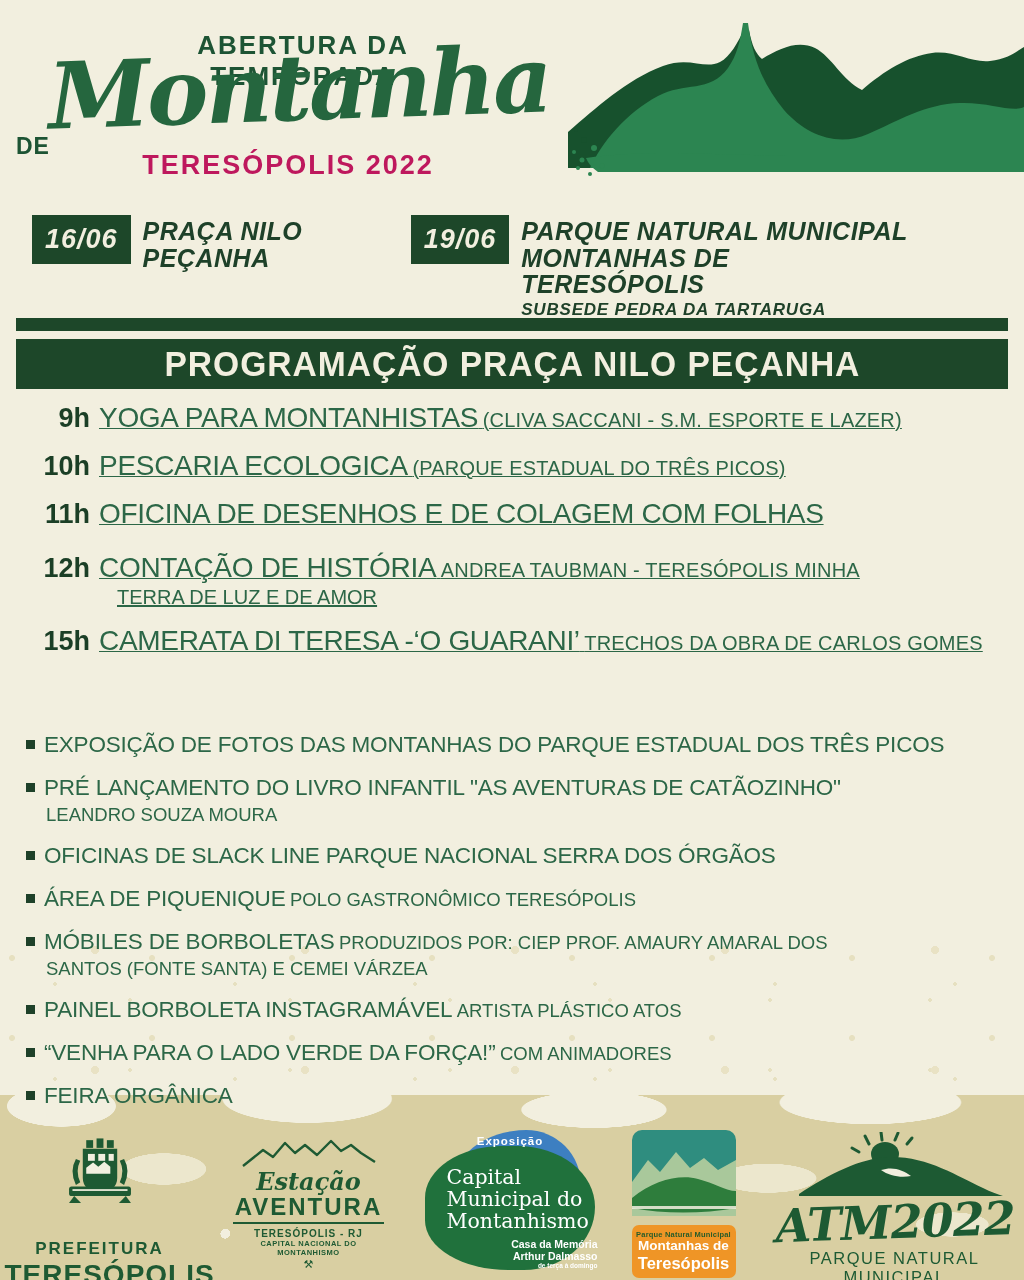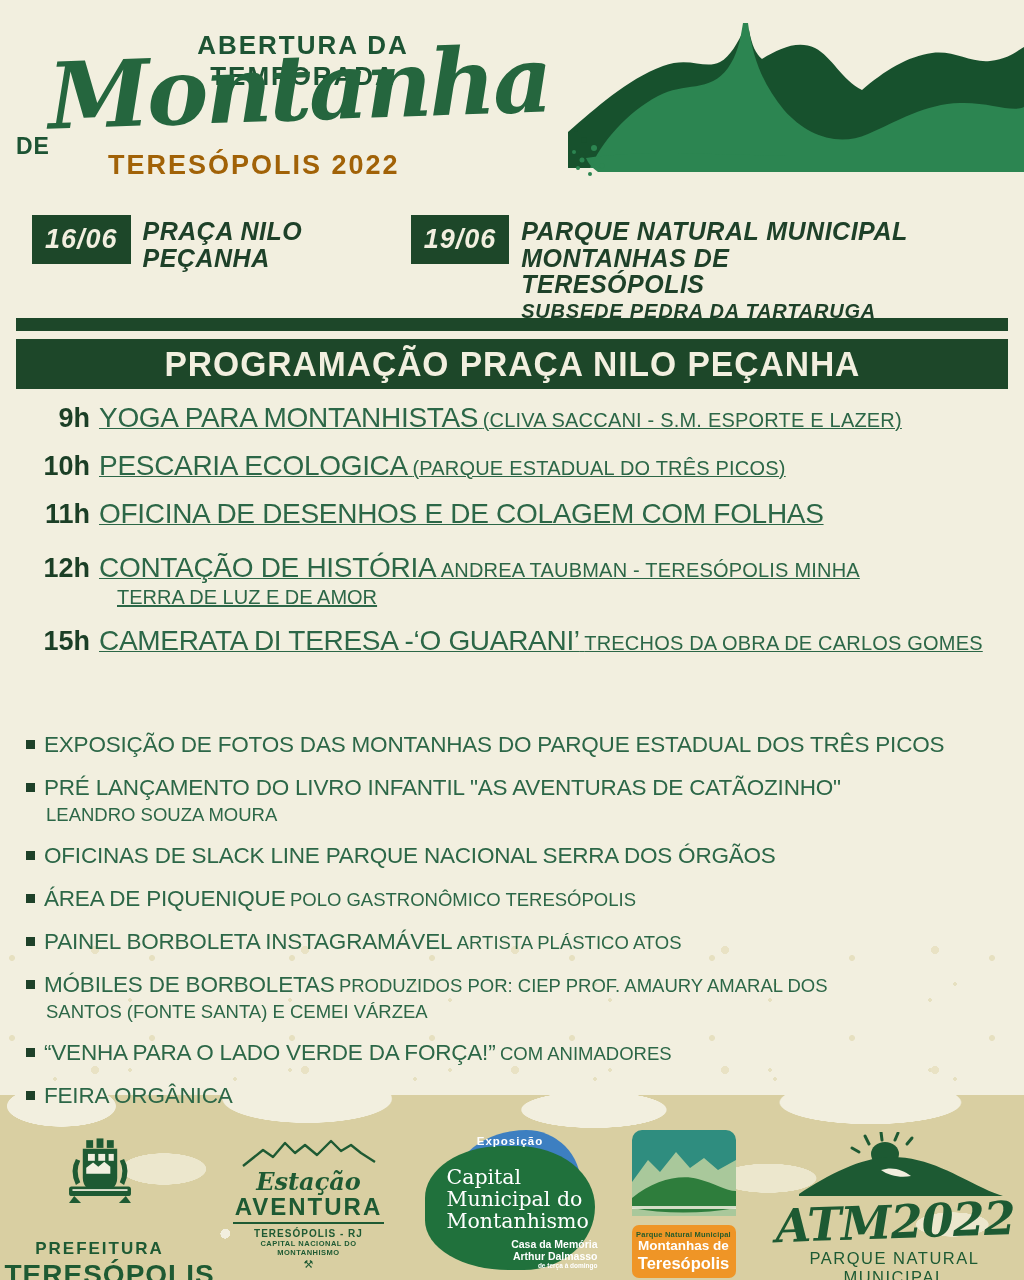--- a/index.html
+++ b/index.html
@@ -49,39 +49,39 @@
     position:absolute; left:48px; top:42px; width:500px; text-align:center;
     font-family:"DejaVu Serif", serif; font-style:italic; font-weight:bold;
     font-size:92px; letter-spacing:-3px; color:#25663e; transform:rotate(-2deg);
     line-height:1;
   }
   .de-label{
     position:absolute; left:16px; top:133px;
     font-size:23px; font-weight:bold; letter-spacing:1px; color:#1d5434;
   }
   .year-line{
-    position:absolute; left:108px; top:150px; width:360px; 
-    font-size:27px; font-weight:bold; letter-spacing:2px; color:#a16207;
+    position:absolute; left:108px; top:150px; width:360px; text-align:center;
+    font-size:27px; font-weight:bold; letter-spacing:2px; color:#be185d;
   }
   .header-mountains{ position:absolute; right:0; top:0; width:456px; height:195px; }
 
   
   .dates { left:12px; top:215px; width:904px; z-index:2; display:flex;font-style:italic; }
   .date-item{ display:flex; align-items:flex-start; }
   .date-item.first{ margin-left:20px; width:420px; }
   .date-badge{
     background:#1d4729; color:#f2efdf; font-weight:bold; font-size:27px;
     padding:9px 13px; letter-spacing:1px; flex:0 0 auto;
   }
   .date-text{ margin-left:12px; padding-top:3px; }
   .date-title{
     font-size:25px; font-weight:bold; color:#1e4129; line-height:1.06;
     letter-spacing:.5px; max-width:450px;
   }
-  .date-sub{ font-size:20px; font-weight:bold; color:#1e4129; letter-spacing:.8px; margin-top:2px; }
+  .date-sub{ font-size:17px; font-weight:bold; color:#1e4129; letter-spacing:.8px; margin-top:2px; }
 
   
   .bar-thin{ left:16px; top:318px; width:992px; height:13px; background:#1d4729; z-index:2; }
   .bar-main{
     left:16px; top:339px; width:992px; height:50px; background:#1d4729; z-index:2;
     display:flex; align-items:center; justify-content:center;
   }
   .bar-main span{
     color:#f2efdf; font-size:35px; font-weight:bold; letter-spacing:1px;
     transform:scaleX(.96);
@@ -248,29 +248,29 @@
     
   </div>
   <div class="act-row">
     <span class="bullet-sq"></span>
     <span class="act-text">ÁREA DE PIQUENIQUE</span>
     <span class="act-note">POLO GASTRONÔMICO TERESÓPOLIS</span>
     
   </div>
   <div class="act-row">
     <span class="bullet-sq"></span>
-    <span class="act-text">PAINEL BORBOLETA INSTAGRAMÁVEL</span>
-    <span class="act-note">ARTISTA PLÁSTICO ATOS</span>
-    
-  </div>
-  <div class="act-row">
-    <span class="bullet-sq"></span>
     <span class="act-text">MÓBILES DE BORBOLETAS</span>
     <span class="act-note">PRODUZIDOS POR: CIEP PROF. AMAURY AMARAL DOS</span>
     <span class="act-sub">SANTOS (FONTE SANTA) E CEMEI VÁRZEA</span>
+  </div>
+  <div class="act-row">
+    <span class="bullet-sq"></span>
+    <span class="act-text">PAINEL BORBOLETA INSTAGRAMÁVEL</span>
+    <span class="act-note">ARTISTA PLÁSTICO ATOS</span>
+    
   </div>
   <div class="act-row">
     <span class="bullet-sq"></span>
     <span class="act-text">“VENHA PARA O LADO VERDE DA FORÇA!”</span>
     <span class="act-note">COM ANIMADORES</span>
     
   </div>
   <div class="act-row">
     <span class="bullet-sq"></span>
     <span class="act-text">FEIRA ORGÂNICA</span>

